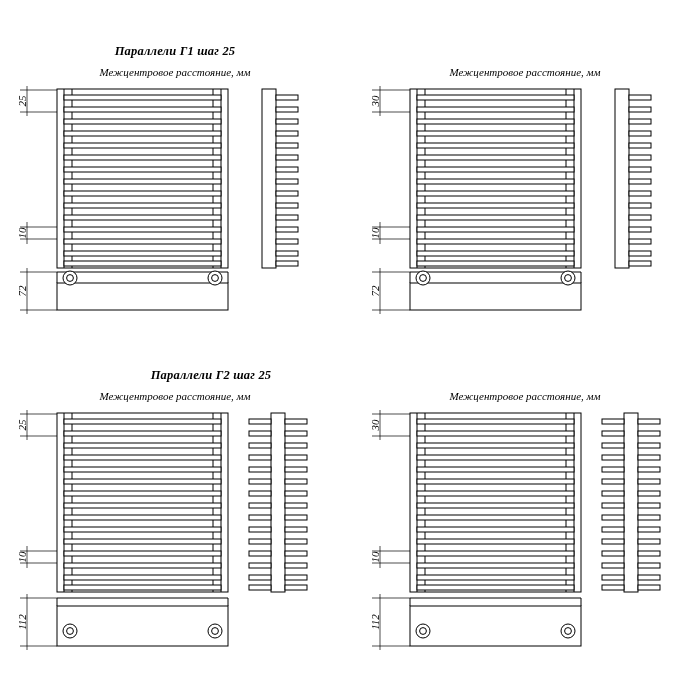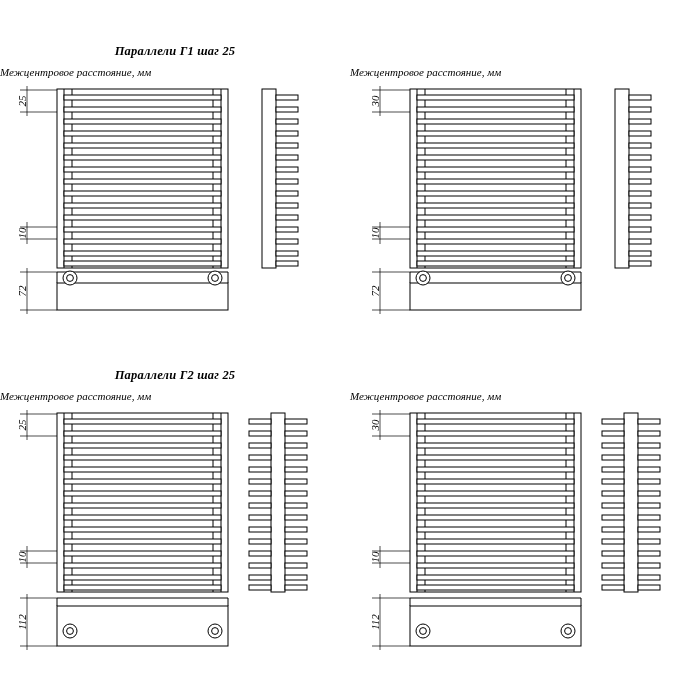--- a/index.html
+++ b/index.html
@@ -38,28 +38,28 @@
     font-style: italic;
     font-weight: bold;
     font-size: 12.5px;
     letter-spacing: 0.2px;
     white-space: nowrap;
   }
   .subtitle {
     position: absolute;
     left: 0;
     width: 350px;
-    text-align: left;
+    text-align: center;
     font-style: italic;
     font-size: 11px;
     white-space: nowrap;
   }
   .title.t1 { top: 44px; }
   .subtitle.s1 { top: 66px; }
-  .title.t2 { top: 18px; }
+  .title.t2 { top: 18px; margin-left: 36px; }
   .subtitle.s2 { top: 40px; }
 
   svg { display: block; }
   .ln { stroke: #000; stroke-width: 1; fill: none; }
   .fillw { fill: #fff; stroke: #000; stroke-width: 1; }
   .dim { stroke: #000; stroke-width: 0.7; fill: none; }
   .vlabel {
     font-family: "Liberation Serif", serif;
     font-style: italic;
     font-size: 11px;

